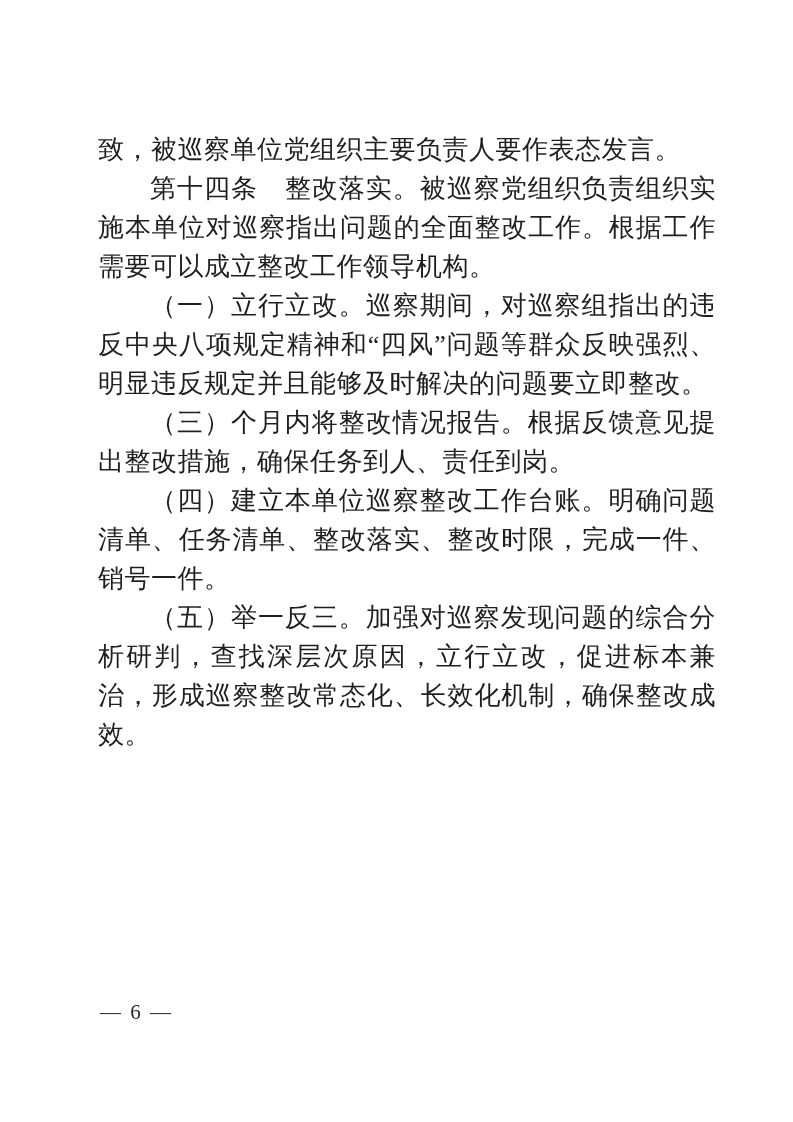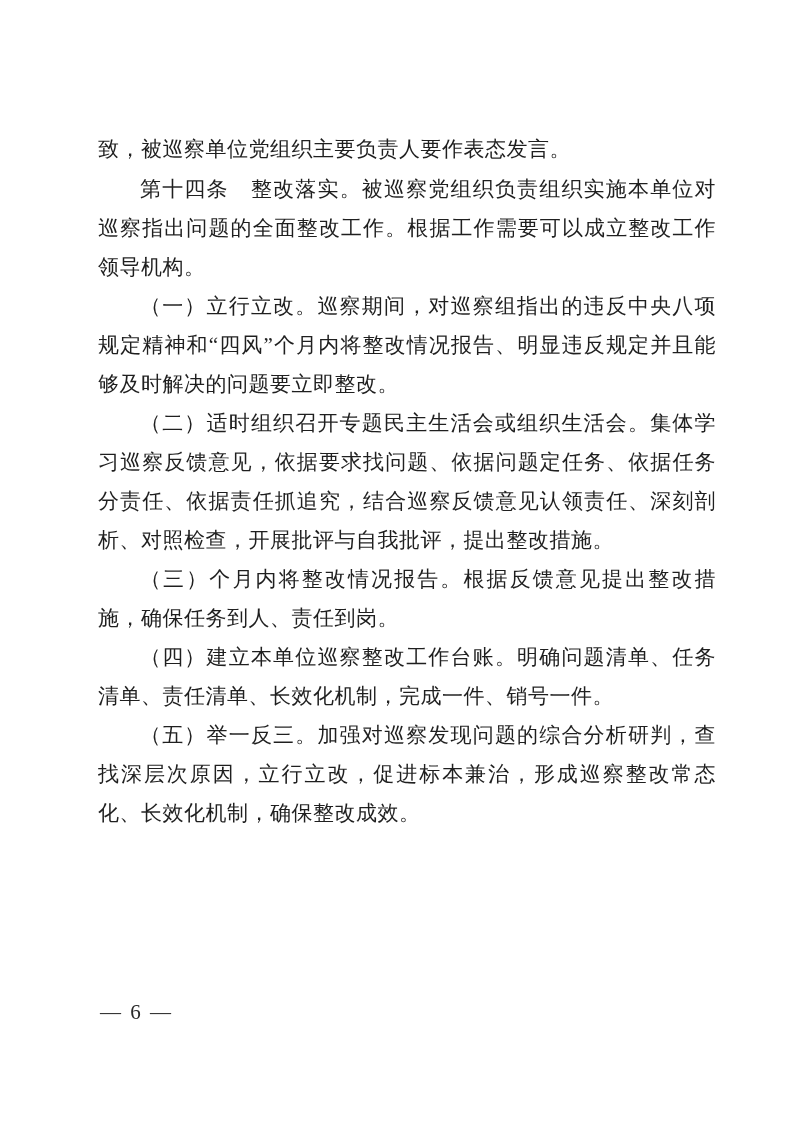--- a/index.html
+++ b/index.html
@@ -14,21 +14,21 @@
     background: #ffffff;
     overflow: hidden;
     font-family: "Liberation Serif", "DejaVu Serif", serif;
     color: #1f1f1f;
   }
   .text-block {
     position: absolute;
     left: 98px;
     top: 130px;
     width: 618px;
-    font-size: 21px;
+    font-size: 26px;
     line-height: 39px;
     text-align: justify;
     text-justify: inter-character;
     letter-spacing: 0.5px;
   }
   .text-block p {
     margin: 0;
     padding: 0;
   }
   .para-indent {
@@ -52,27 +52,26 @@
 <body>
 
 <div class="page">
 
   <div class="text-block">
 
     <p>致，被巡察单位党组织主要负责人要作表态发言。</p>
 
     <p class="para-indent"><span class="article-term">第十四条</span><span>　整改落实。被巡察党组织负责组织实施本单位对巡察指出问题的全面整改工作。根据工作需要可以成立整改工作领导机构。</span></p>
 
-    <p class="para-indent">（一）立行立改。巡察期间，对巡察组指出的违反中央八项规定精神和“四风”个月内将整改情况报告、明显违反规定并且能够及时解决的问题要立即整改。</p>
+    <p class="para-indent">（一）立行立改。巡察期间，对巡察组指出的违反中央八项规定精神和“四风”问题等群众反映强烈、明显违反规定并且能够及时解决的问题要立即整改。</p>
 
-    <p class="para-indent">（二）适时组织召开专题民主生活会或组织生活会。集体学习巡察反馈意见，依据要求找问题、依据问题定任务、依据任务分责任、依据责任抓追究，结合巡察反馈意见认领责任、深刻剖析、对照检查，开展批评与自我批评，提出整改措施。</p>
 
     <p class="para-indent">（三）个月内将整改情况报告。根据反馈意见提出整改措施，确保任务到人、责任到岗。</p>
 
-    <p class="para-indent">（四）建立本单位巡察整改工作台账。明确问题清单、任务清单、责任清单、长效化机制，完成一件、销号一件。</p>
+    <p class="para-indent">（四）建立本单位巡察整改工作台账。明确问题清单、任务清单、整改落实、整改时限，完成一件、销号一件。</p>
 
     <p class="para-indent">（五）举一反三。加强对巡察发现问题的综合分析研判，查找深层次原因，立行立改，促进标本兼治，形成巡察整改常态化、长效化机制，确保整改成效。</p>
 
 
   </div>
 
   <div class="page-footer">— 6 —</div>
 
 </div>
 

